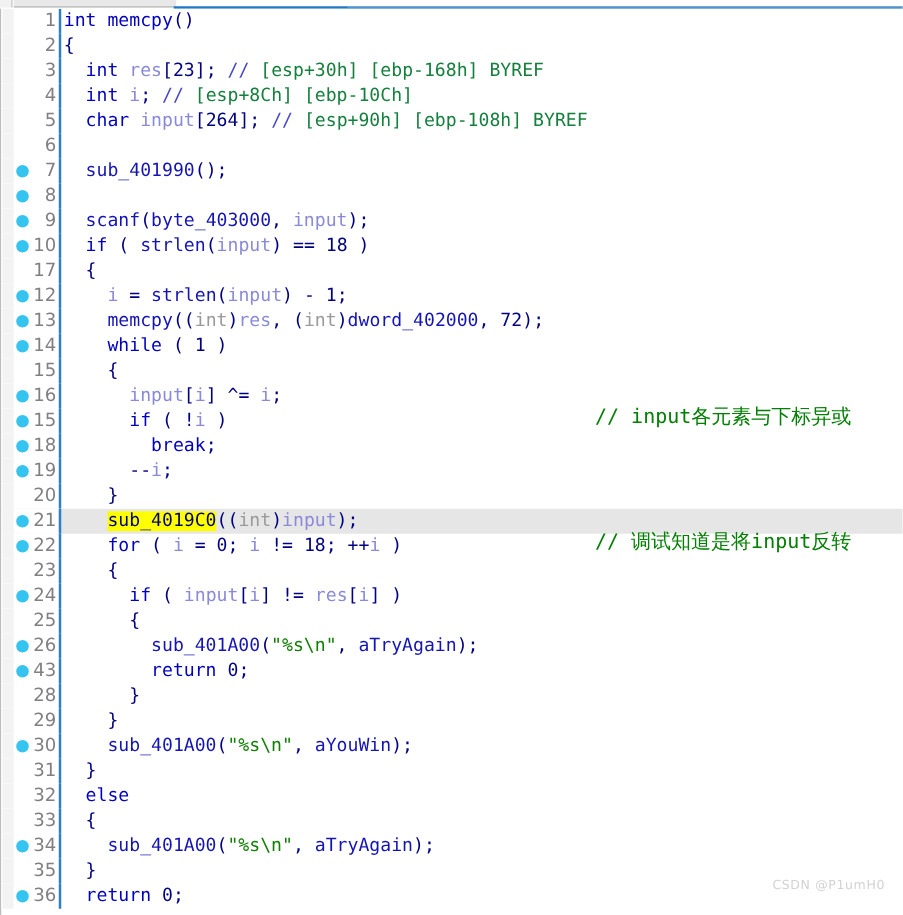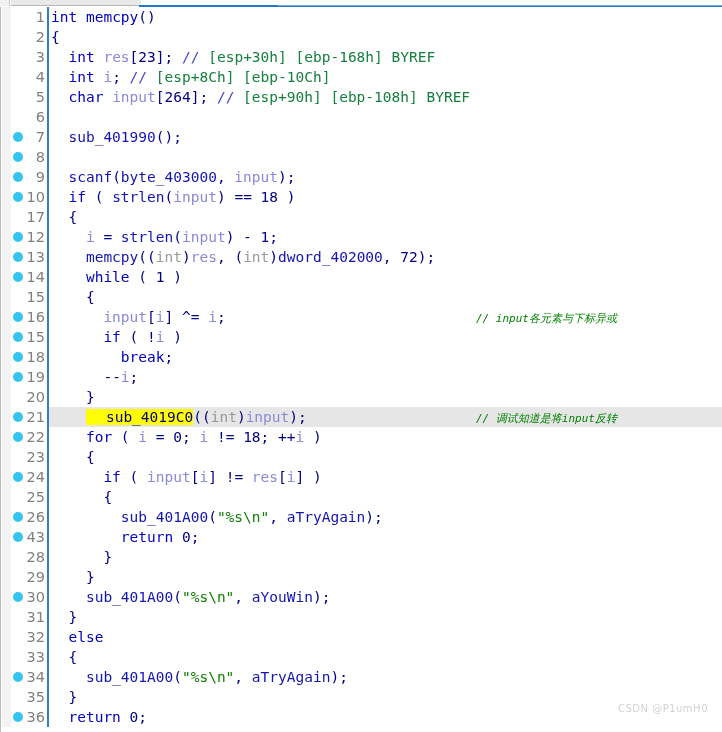--- a/index.html
+++ b/index.html
@@ -146,32 +146,30 @@
   .var { color: #8a8ad8; text-align: center; }           
   .typ { color: #9a9a9a; }           
   .num { color: #000080; }
   .pun { color: #000080; }
   .str { color: #0f8000; }           
   .cmt-slash { color: #4646c8; }
   .cmt-txt   { color: #15803d; }
   .hlyellow {
     background: #ffff00;
     color: #000080;
-    padding-left: 20px;
   }
 
   .rcomment {
     position: absolute;
-    top: 2px;
+    top: 16px;
     left: 475px;
     white-space: pre;
-    font-size: 11px;
+    font-size: 16px;
     color: #008000;
     font-family: "DejaVu Sans Mono", "Liberation Mono", monospace;
-    font-style: italic;
   }
 
   .watermark {
     position: absolute;
     right: 14px;
     bottom: 18px;
     color: #d2d2d2;
     font-size: 10px;
     font-family: "DejaVu Sans", "Liberation Sans", sans-serif;
     letter-spacing: 0.5px;

